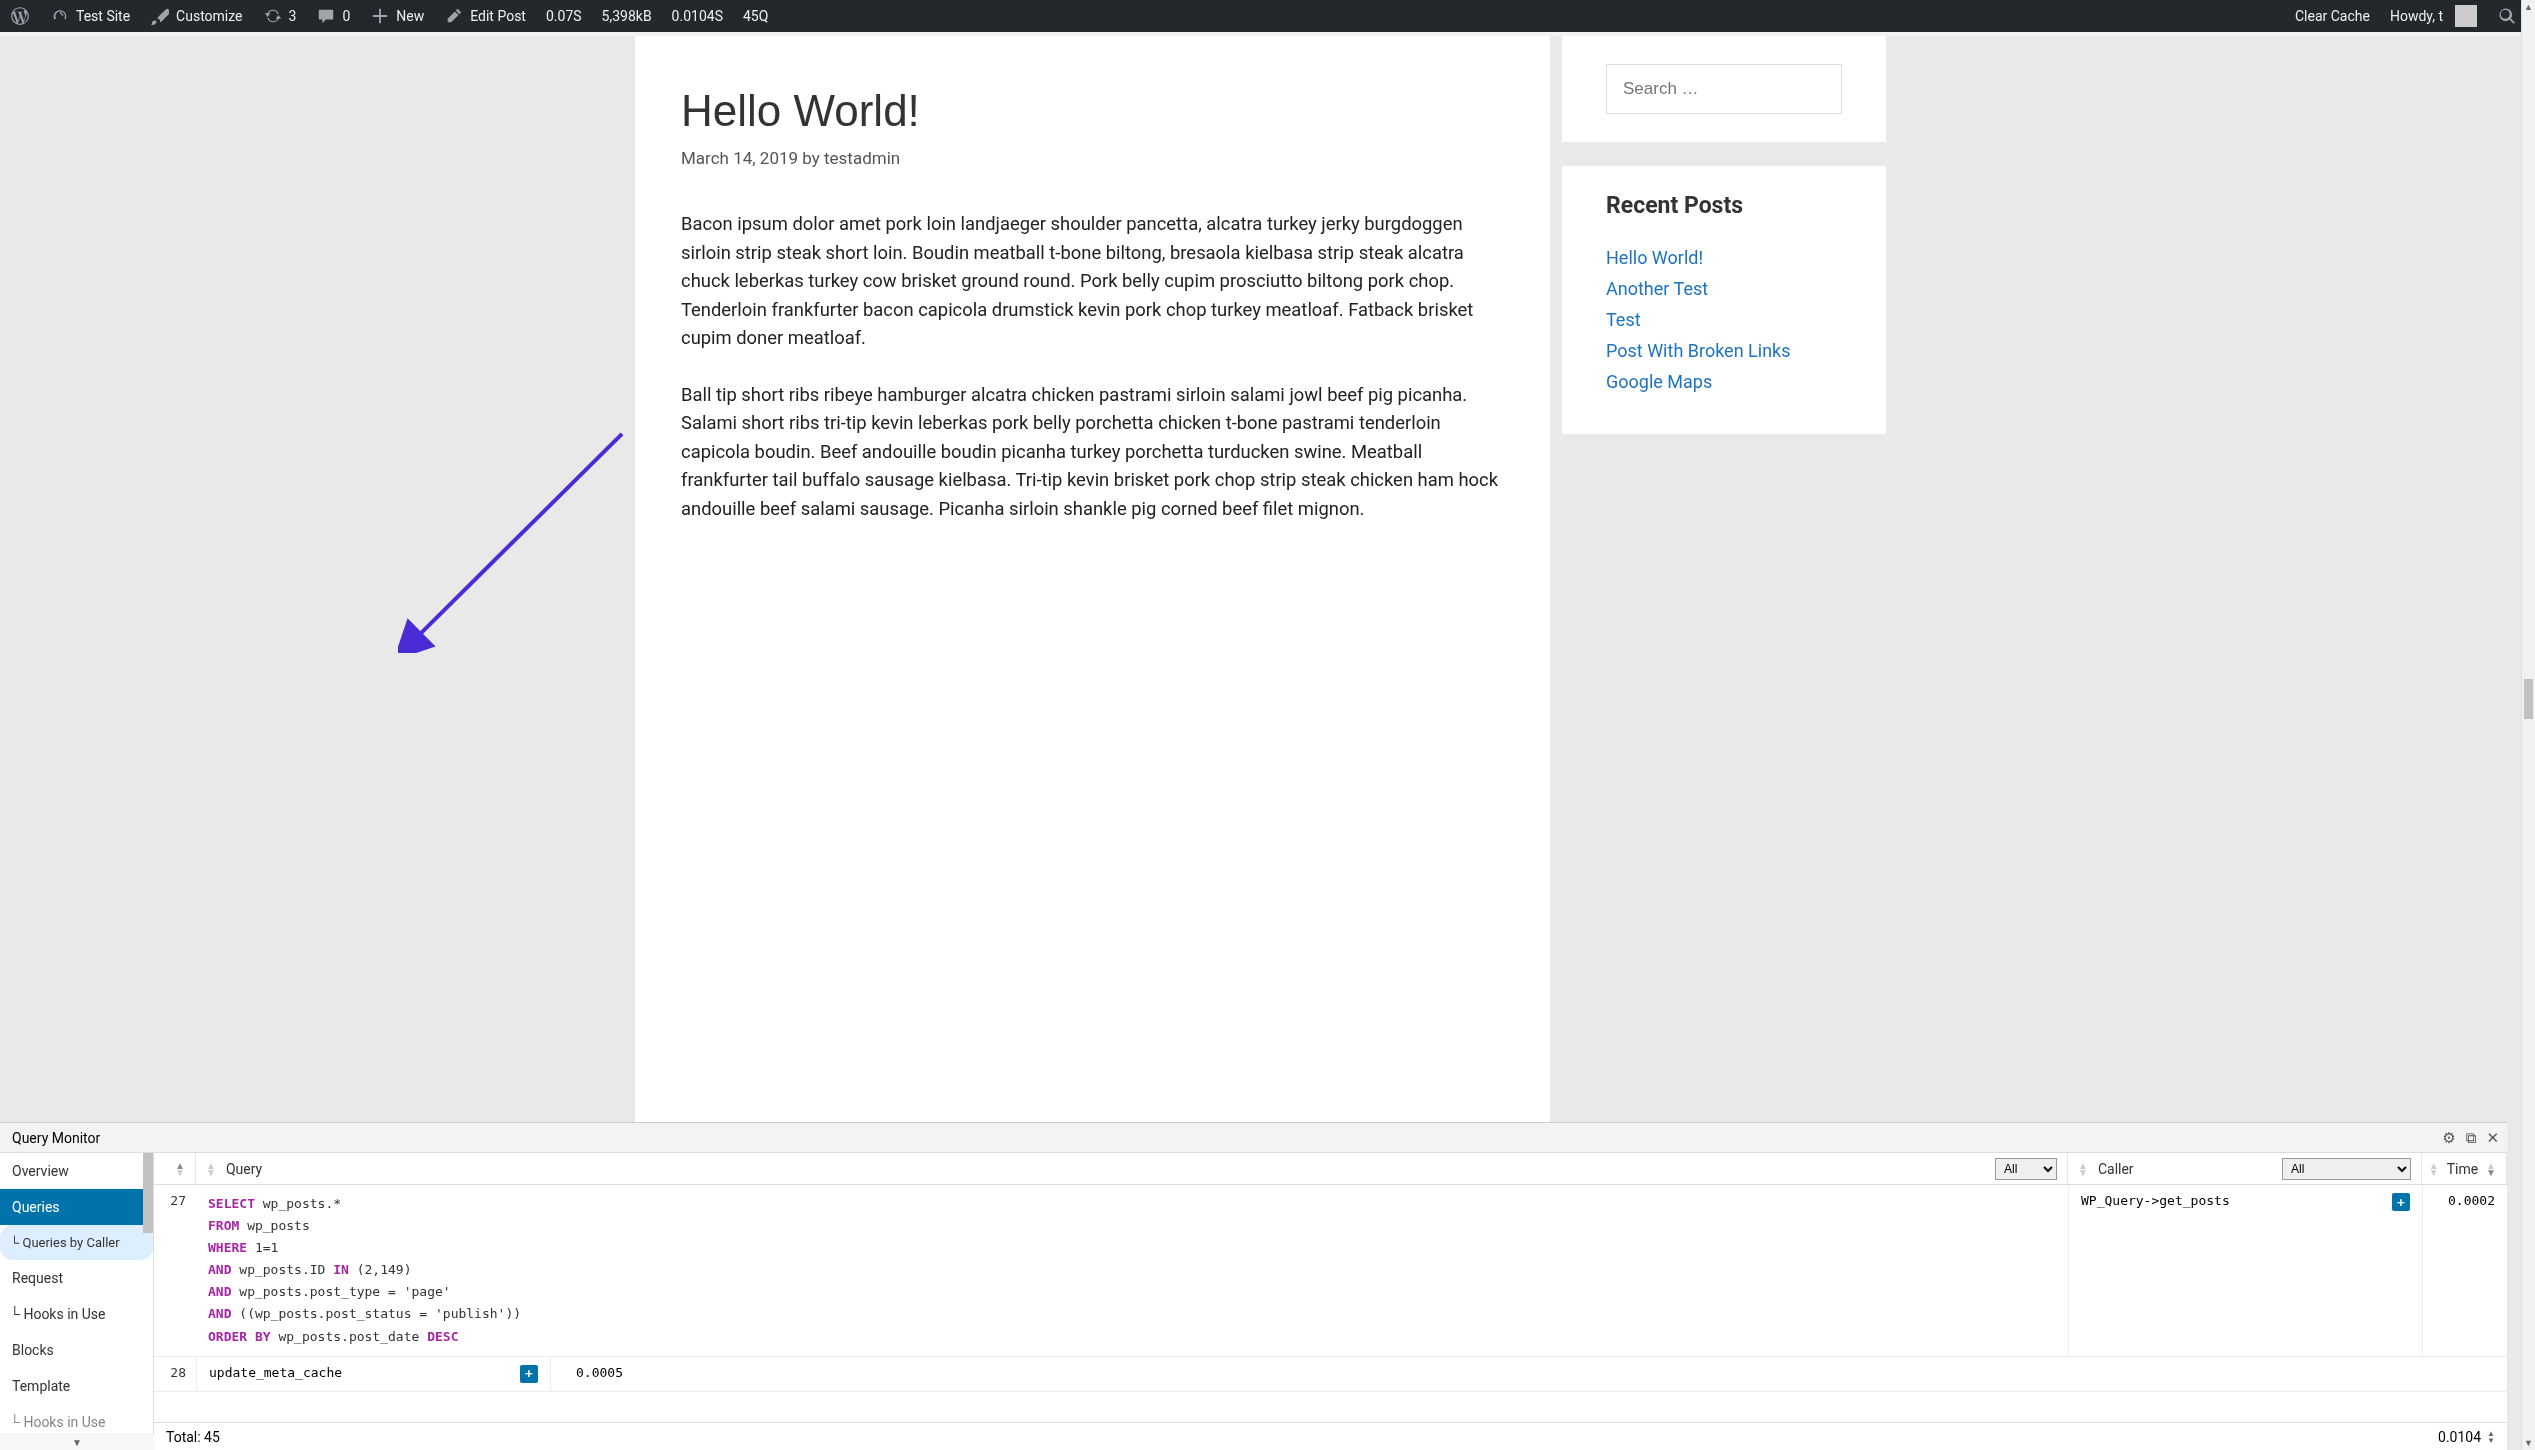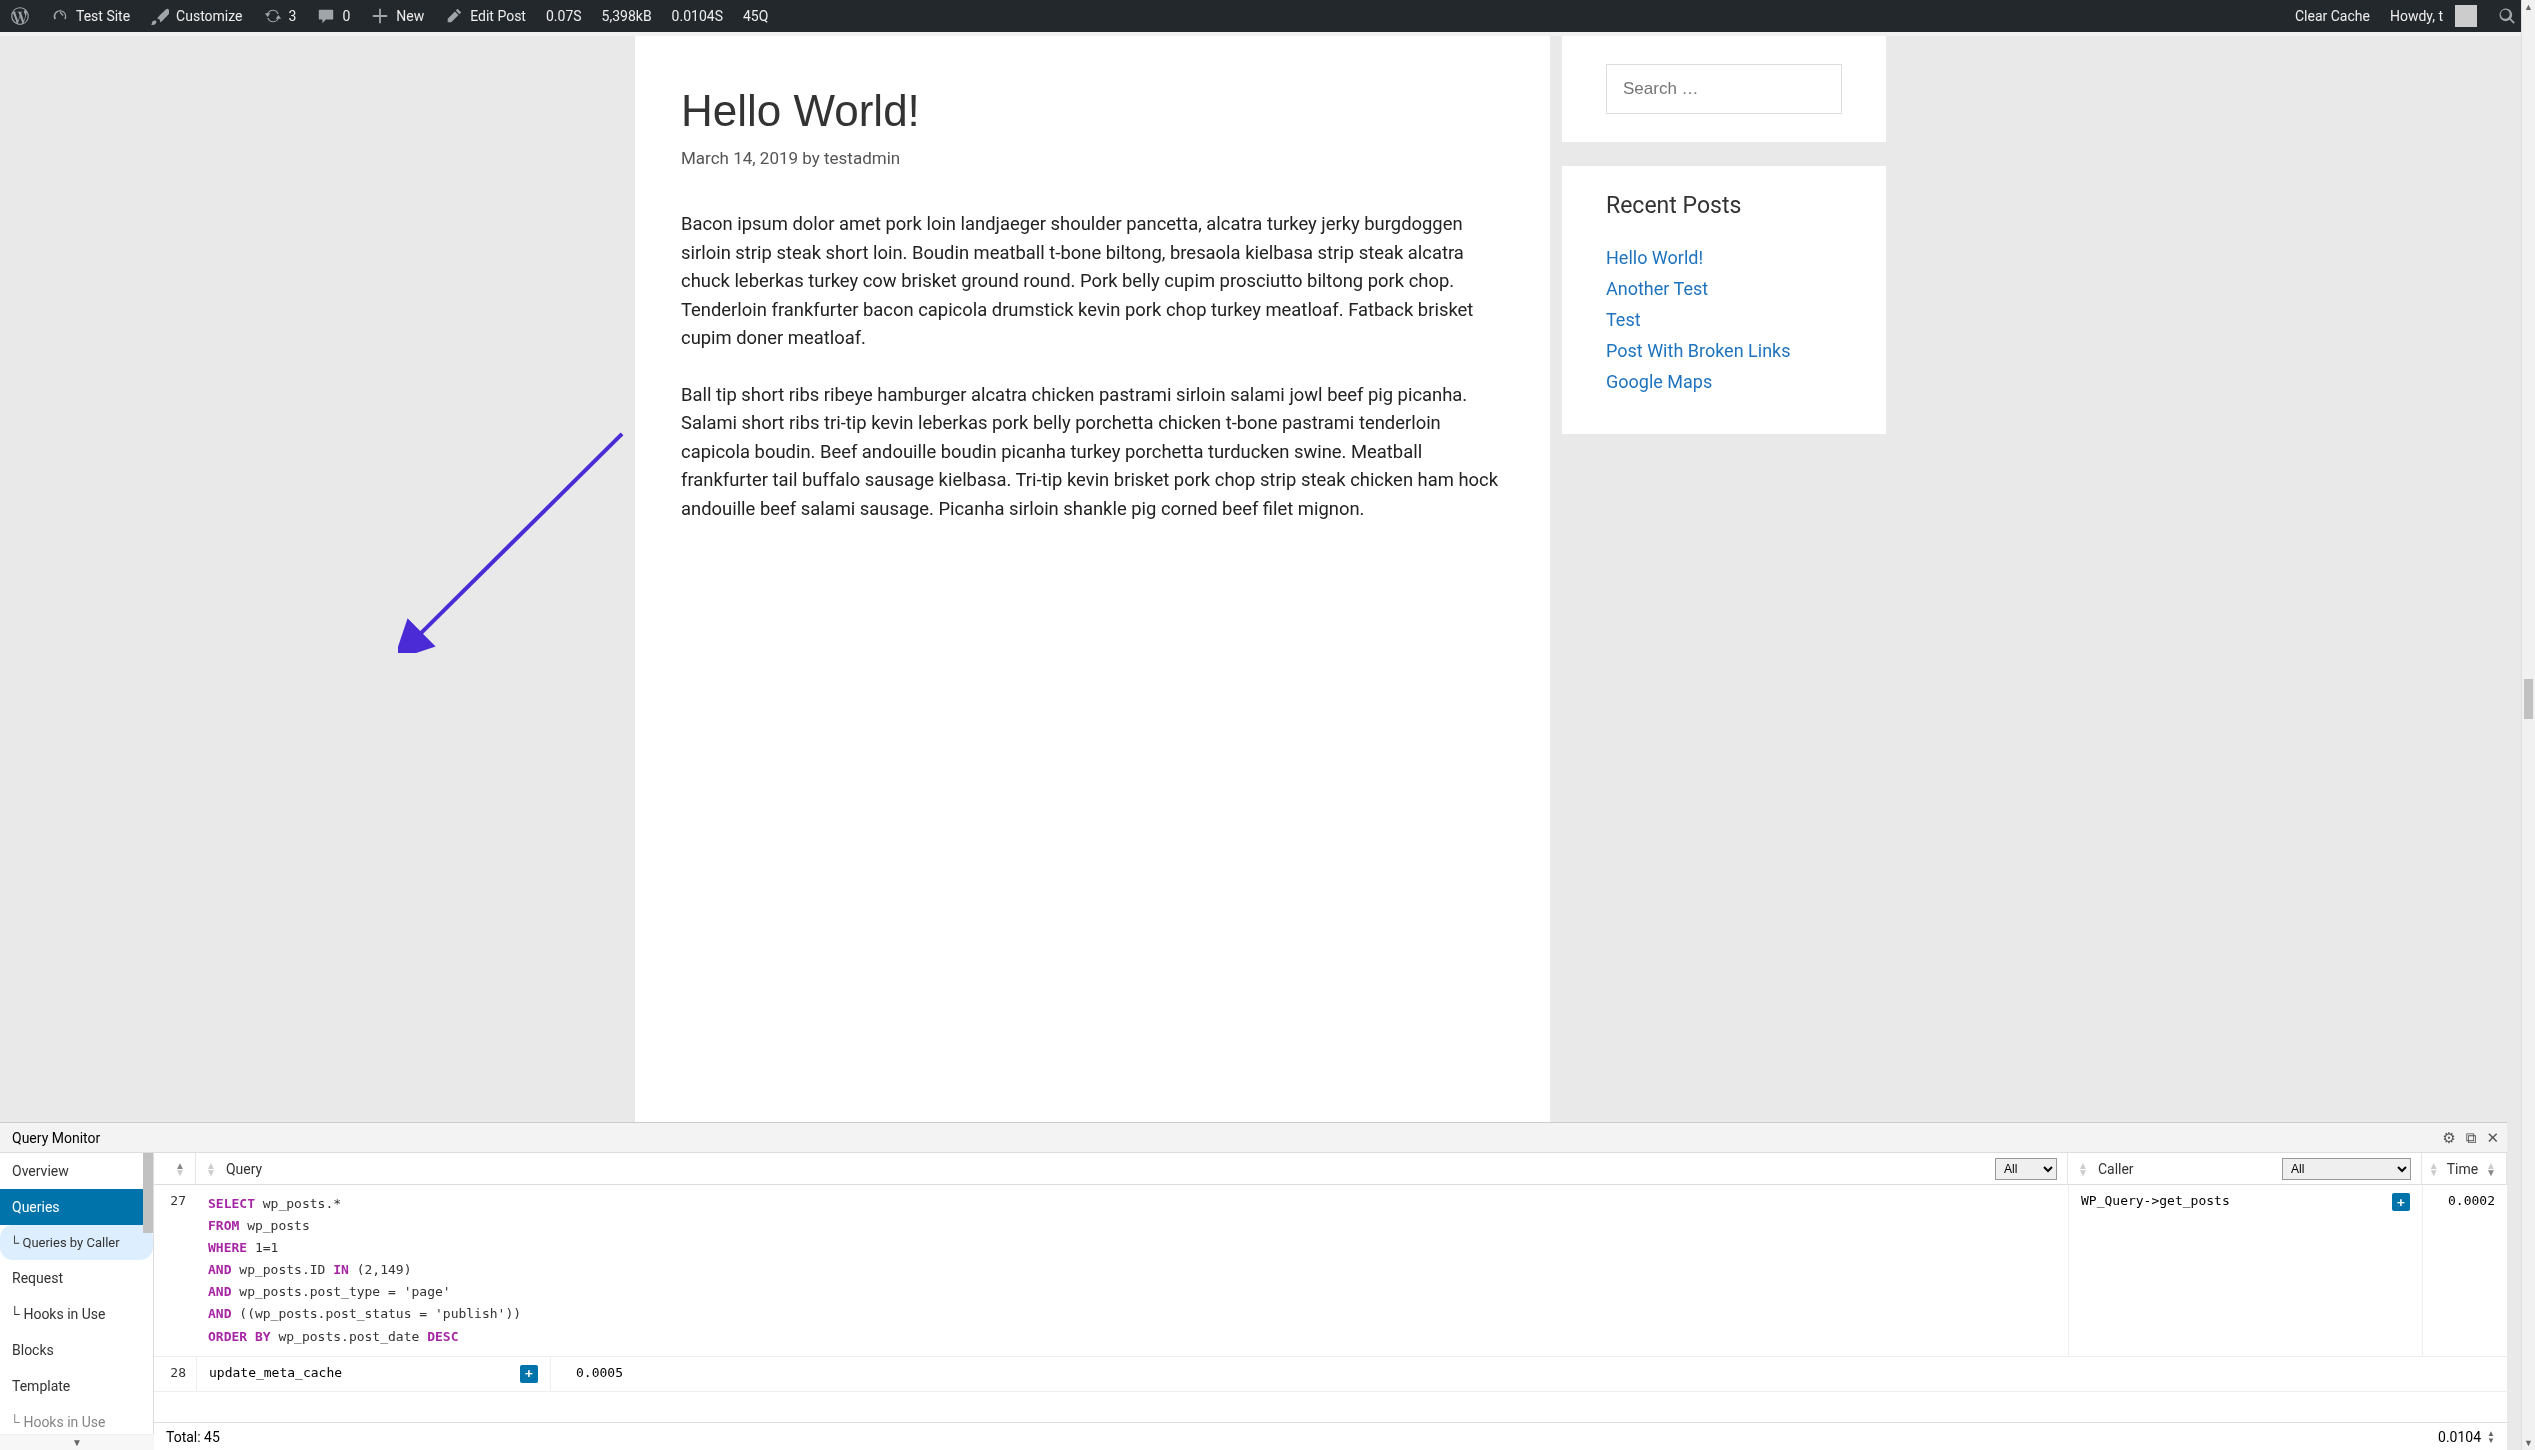--- a/index.html
+++ b/index.html
@@ -15,21 +15,21 @@
 
 .page-area { position: absolute; top: 36px; bottom: 0; left: 0; right: 14px; overflow: hidden; background: #e9e9e9; }
 .content-wrap { display: flex; gap: 12px; justify-content: center; padding: 0 0 0 0; height: 100%; overflow: hidden; }
 .article-card { background: #fff; width: 915px; padding: 50px 46px; margin: 0; }
 .article-title { font-size: 44px; font-weight: 400; color: #333; margin-bottom: 12px; font-family: "Segoe UI Light", "Segoe UI", sans-serif; }
 .article-meta { color: #555; font-size: 17px; margin-bottom: 42px; }
 .article-body p { font-size: 18.4px; color: #222; line-height: 1.55; margin-bottom: 28px; }
 .sidebar-col { width: 324px; display: flex; flex-direction: column; gap: 24px; }
 .widget { background: #fff; padding: 26px 44px 32px; }
 .search-input { width: 100%; padding: 14px 16px; font-size: 17px; border: 1px solid #ddd; color: #777; }
-.widget-title { font-size: 23px; font-weight: 400; color: #333; margin-bottom: 28px; }
+.widget-title { font-size: 23px; font-weight: 700; color: #333; margin-bottom: 28px; }
 .recent-posts { list-style: none; }
 .recent-posts li { margin-bottom: 10px; }
 .recent-posts a { color: #1e73be; text-decoration: none; font-size: 18px; }
 
 
 .arrow-svg { position: absolute; pointer-events: none; z-index: 5; }
 
 
 .qm-panel { position: absolute; left: 0; right: 14px; bottom: 0; height: 328px; background: #fff; border-top: 1px solid #ccc; display: flex; flex-direction: column; font-size: 14px; }
 .qm-header { display: flex; align-items: center; justify-content: space-between; background: #f3f3f3; border-bottom: 1px solid #ddd; height: 30px; padding: 0 8px 0 12px; }

